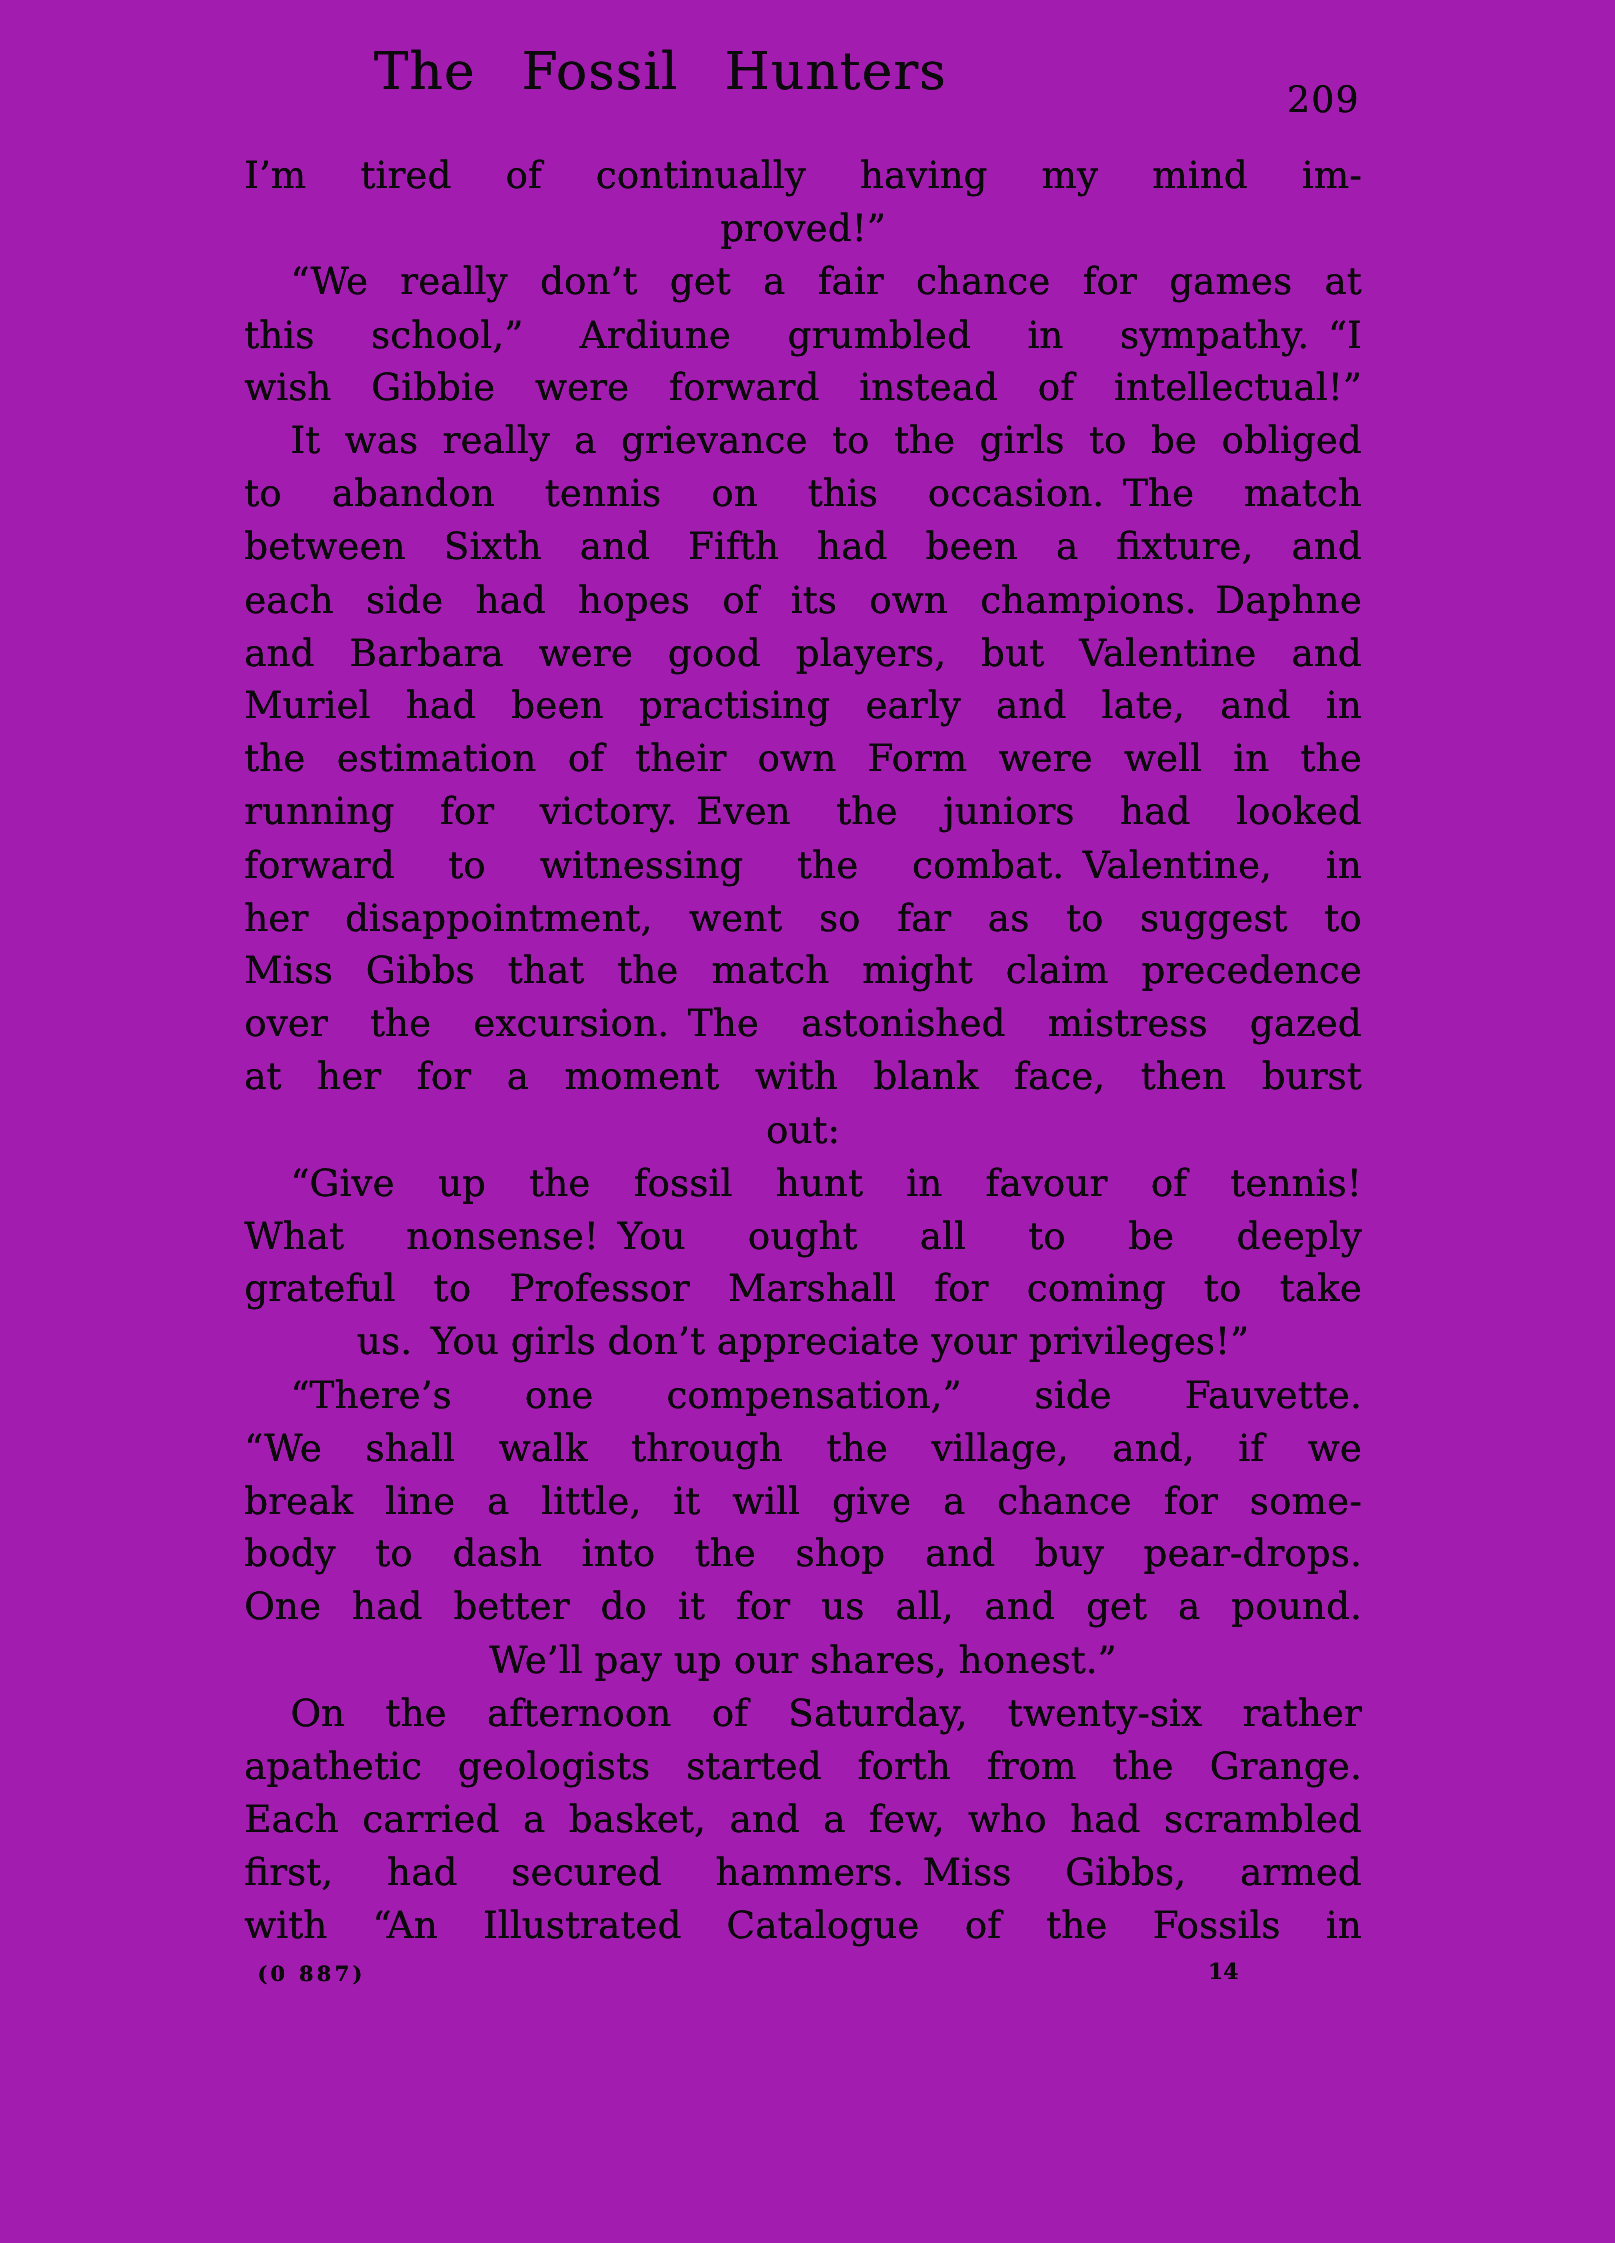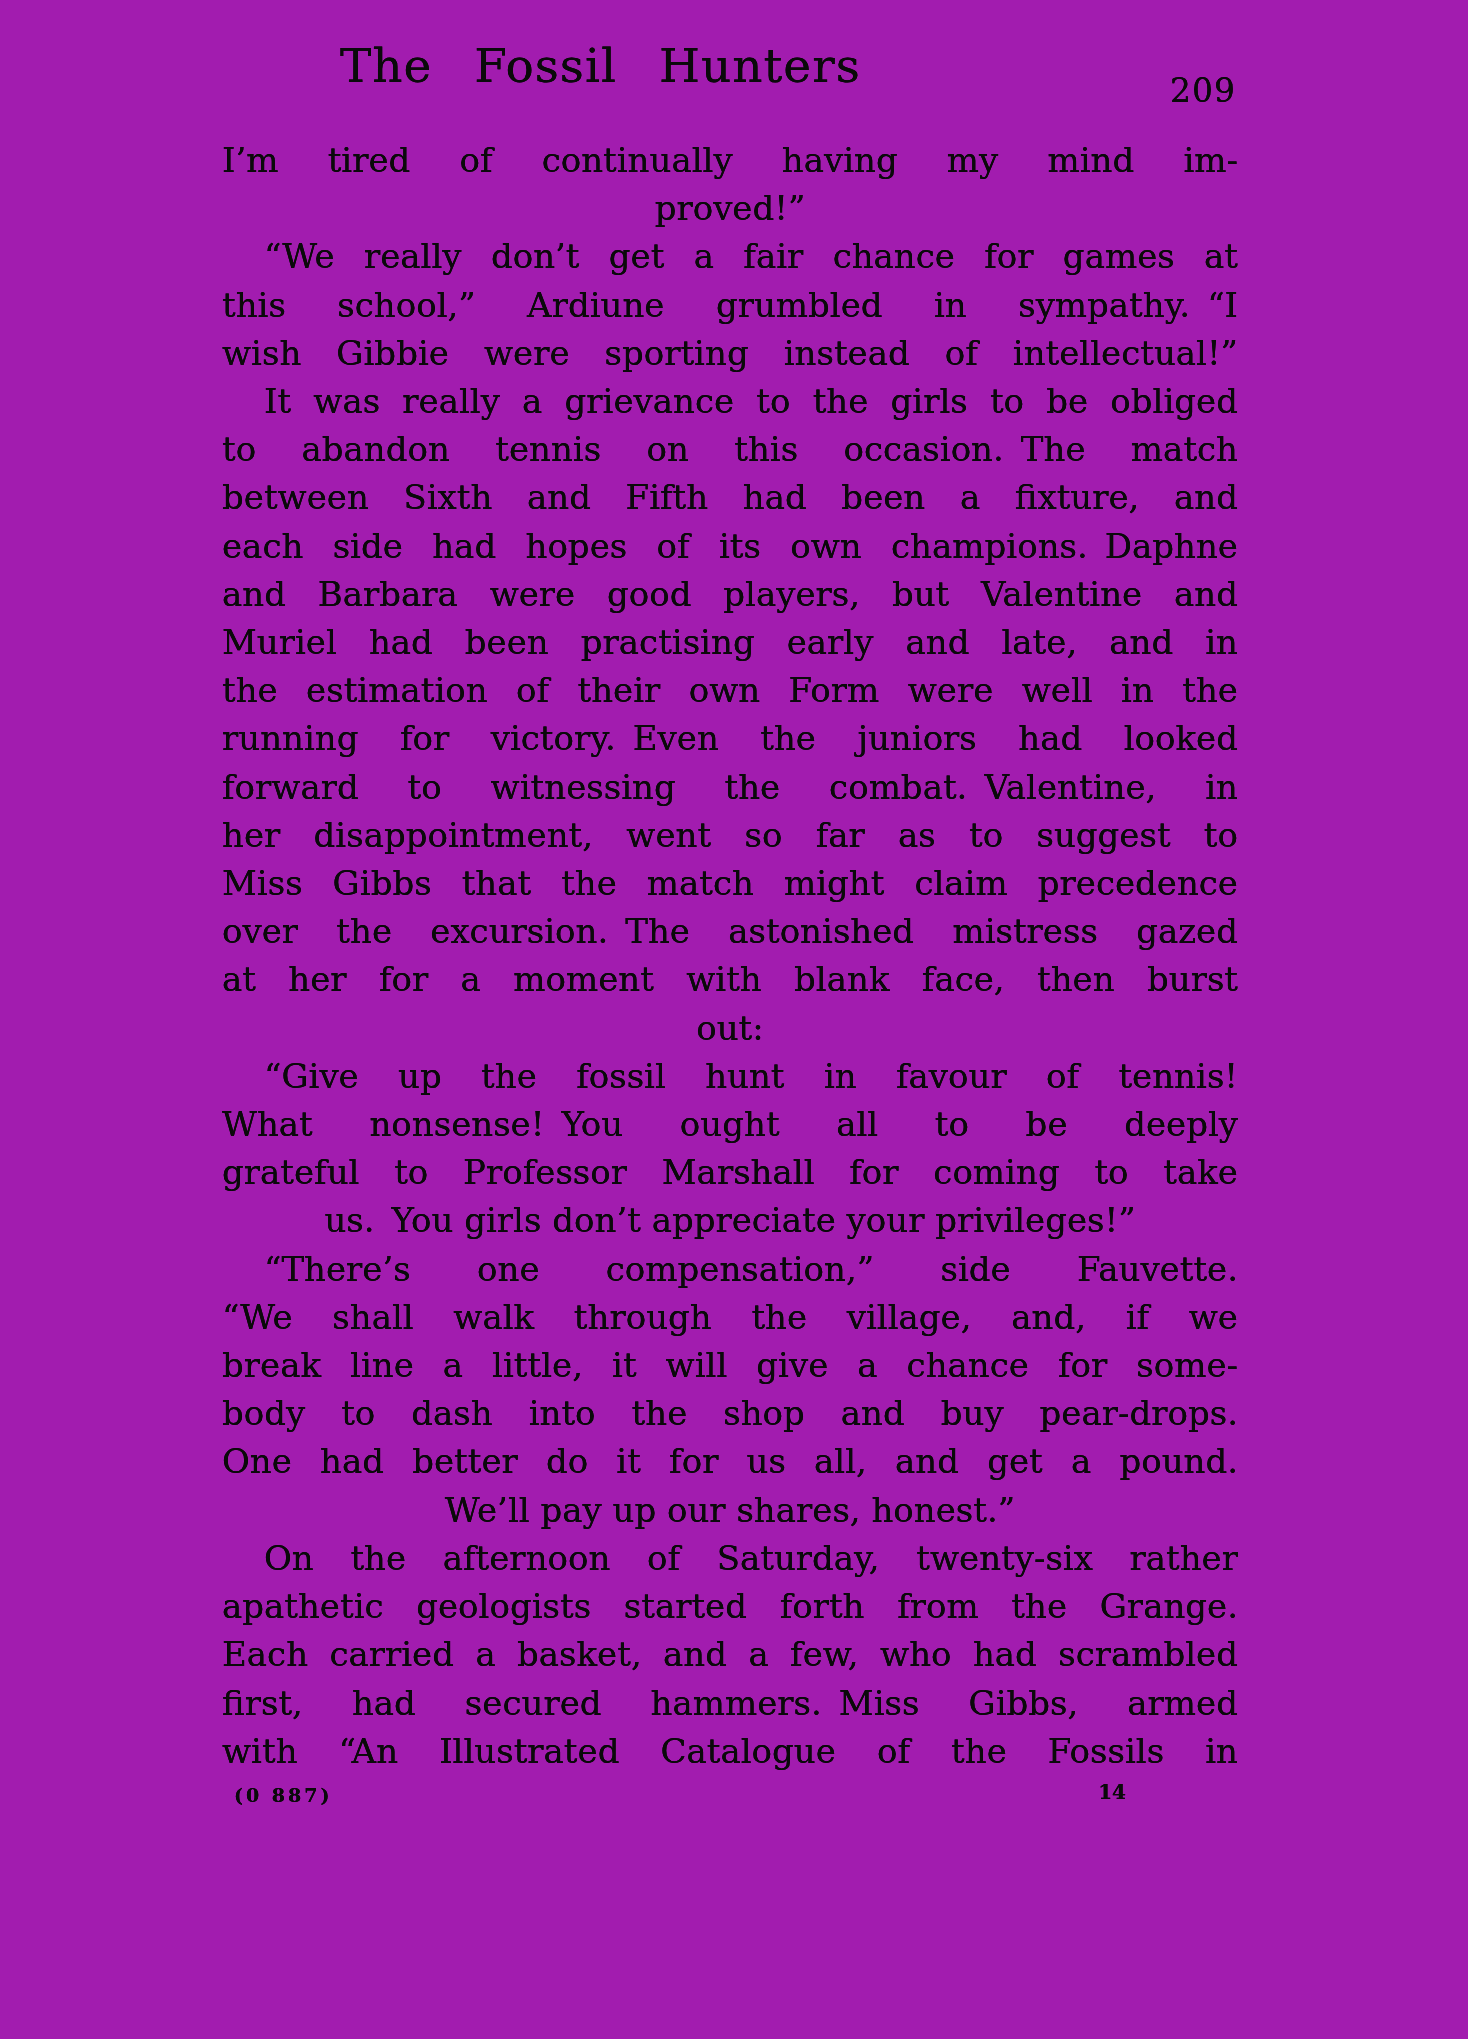--- a/index.html
+++ b/index.html
@@ -83,21 +83,21 @@
   <div class="column">
     <div class="header">
       <span class="title">The Fossil Hunters</span>
       <span class="page-number">209</span>
     </div>
     <div class="body-text">
         <div class="line just">I’m tired of continually having my mind im-</div>
         <div class="line">proved!”</div>
         <div class="line indent just">“We really don’t get a fair chance for games at</div>
         <div class="line just">this school,” Ardiune grumbled in sympathy. “I</div>
-        <div class="line just">wish Gibbie were sporting instead of intellectual!”</div>
+        <div class="line just">wish Gibbie were forward instead of intellectual!”</div>
         <div class="line indent just">It was really a grievance to the girls to be obliged</div>
         <div class="line just">to abandon tennis on this occasion. The match</div>
         <div class="line just">between Sixth and Fifth had been a fixture, and</div>
         <div class="line just">each side had hopes of its own champions. Daphne</div>
         <div class="line just">and Barbara were good players, but Valentine and</div>
         <div class="line just">Muriel had been practising early and late, and in</div>
         <div class="line just">the estimation of their own Form were well in the</div>
         <div class="line just">running for victory. Even the juniors had looked</div>
         <div class="line just">forward to witnessing the combat. Valentine, in</div>
         <div class="line just">her disappointment, went so far as to suggest to</div>

